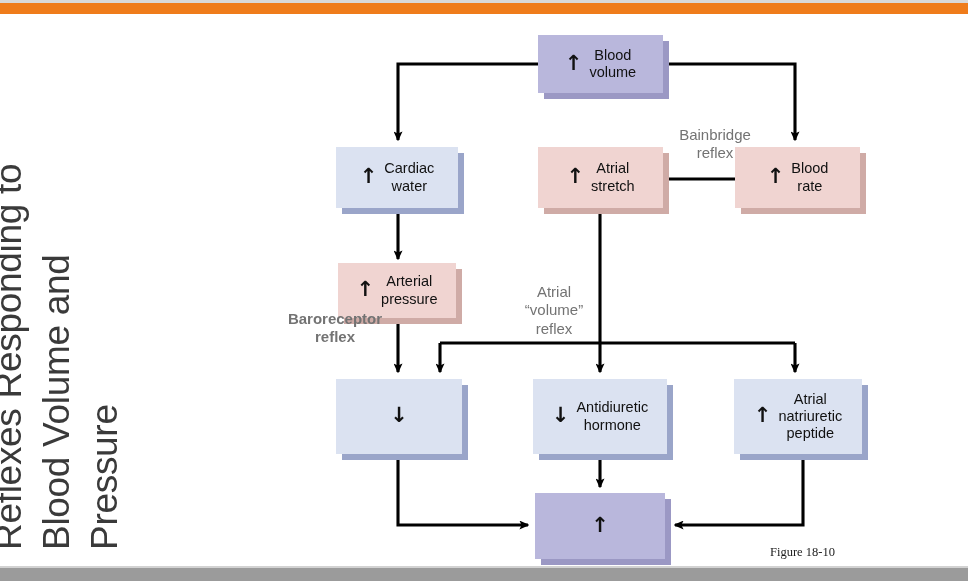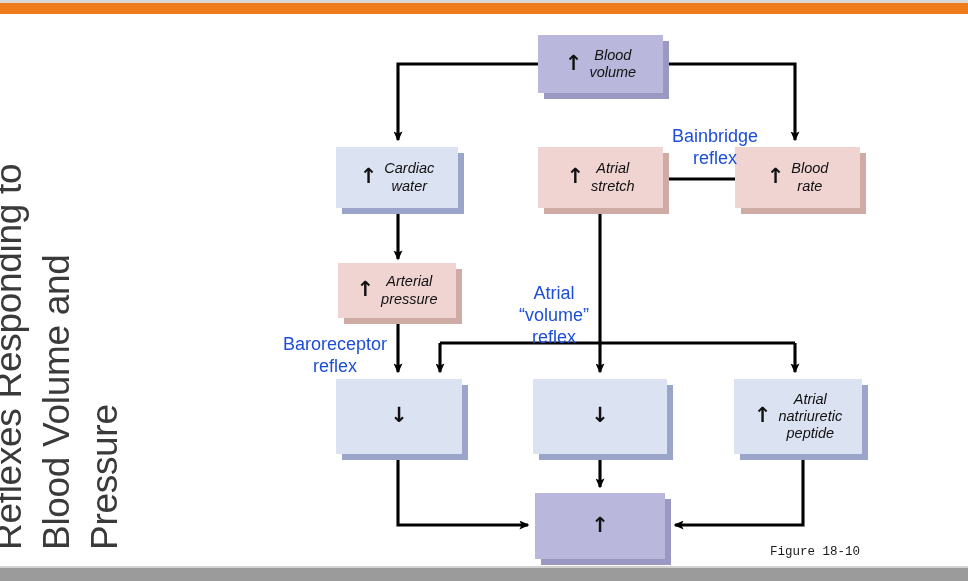--- a/index.html
+++ b/index.html
@@ -57,51 +57,51 @@
   .node .face{
     position:absolute;left:0;top:0;width:100%;height:100%;
     z-index:1;
   }
   .node .content{
     position:relative;z-index:2;
     display:flex;align-items:center;justify-content:center;
     gap:7px;
     padding:0 6px;
   }
-  .node .label{text-align:center;white-space:pre-line;font-style:italic;}
+  .node .label{text-align:center;white-space:pre-line;}
   .arrowglyph{
     font-size:21px;line-height:1;font-weight:700;
     font-family:"DejaVu Sans", sans-serif;
     display:inline-block;
     position:relative;top:-1px;
   }
 
   
   .c-purple .face{background:#b9b7dc;}
   .c-purple .shadow{background:#9b98c4;}
   .c-blue   .face{background:#dbe2f1;}
   .c-blue   .shadow{background:#9aa5c9;}
   .c-pink   .face{background:#f0d4d1;}
   .c-pink   .shadow{background:#cfaba6;}
 
   
   .reflex{
     position:absolute;
-    color:#1d4ed8;
-    font-size:18px;
+    color:#737373;
+    font-size:15px;
     line-height:1.22;
     text-align:center;
     white-space:pre-line;
     z-index:6;
   }
 
   .figcap{
     position:absolute;left:770px;top:545px;
     color:#1b1b1b;font-size:12.5px;
-    font-family:Liberation Mono, monospace;
+    font-family:Liberation Serif, serif;
     z-index:6;
   }
 </style>
 </head>
 <body>
 
 <div class="slide">
 
   <div class="top-hairline"></div>
   <div class="top-bar"></div>
@@ -202,20 +202,22 @@
       <div class="content">
         <span class="arrowglyph">↓</span>
       </div>
     </div>
 
     <div class="node c-blue" style="left:283px;top:365px;width:134px;height:75px;">
       <div class="shadow"></div>
       <div class="face"></div>
       <div class="content">
         <span class="arrowglyph">↓</span>
+        <span class="label">Antidiuretic
+hormone</span>
       </div>
     </div>
 
     <div class="node c-blue" style="left:484px;top:365px;width:128px;height:75px;">
       <div class="shadow"></div>
       <div class="face"></div>
       <div class="content">
         <span class="arrowglyph">↑</span>
         <span class="label">Atrial
 natriuretic
@@ -227,21 +229,21 @@
       <div class="shadow"></div>
       <div class="face"></div>
       <div class="content">
         <span class="arrowglyph">↑</span>
       </div>
     </div>
 
     <div class="reflex" style="left:405px;top:112px;width:120px;">Bainbridge
 reflex</div>
 
-    <div class="reflex" style="left:20px;top:320px;width:130px;">Baroreceptor
+    <div class="reflex" style="left:20px;top:296px;width:130px;font-weight:bold;">Baroreceptor
 reflex</div>
 
     <div class="reflex" style="left:264px;top:269px;width:80px;">Atrial
 “volume”
 reflex</div>
 
   </div>
 
   <div class="figcap">Figure 18-10</div>
 

